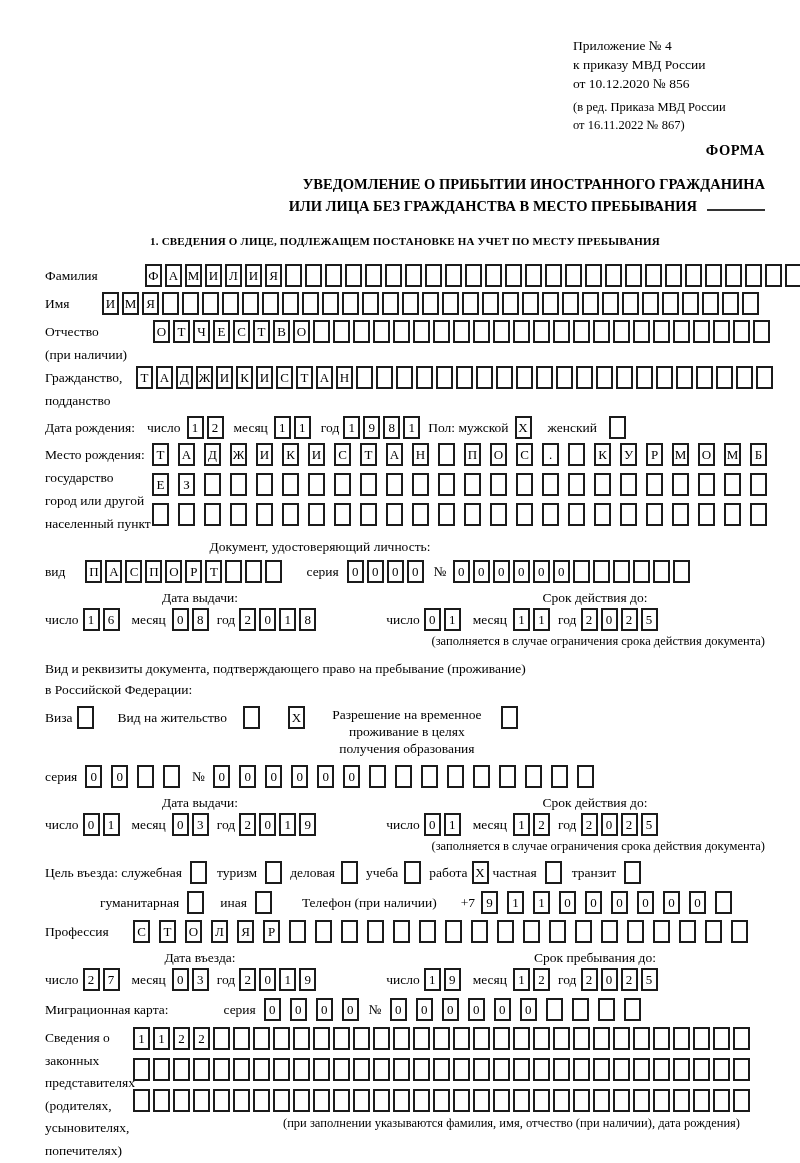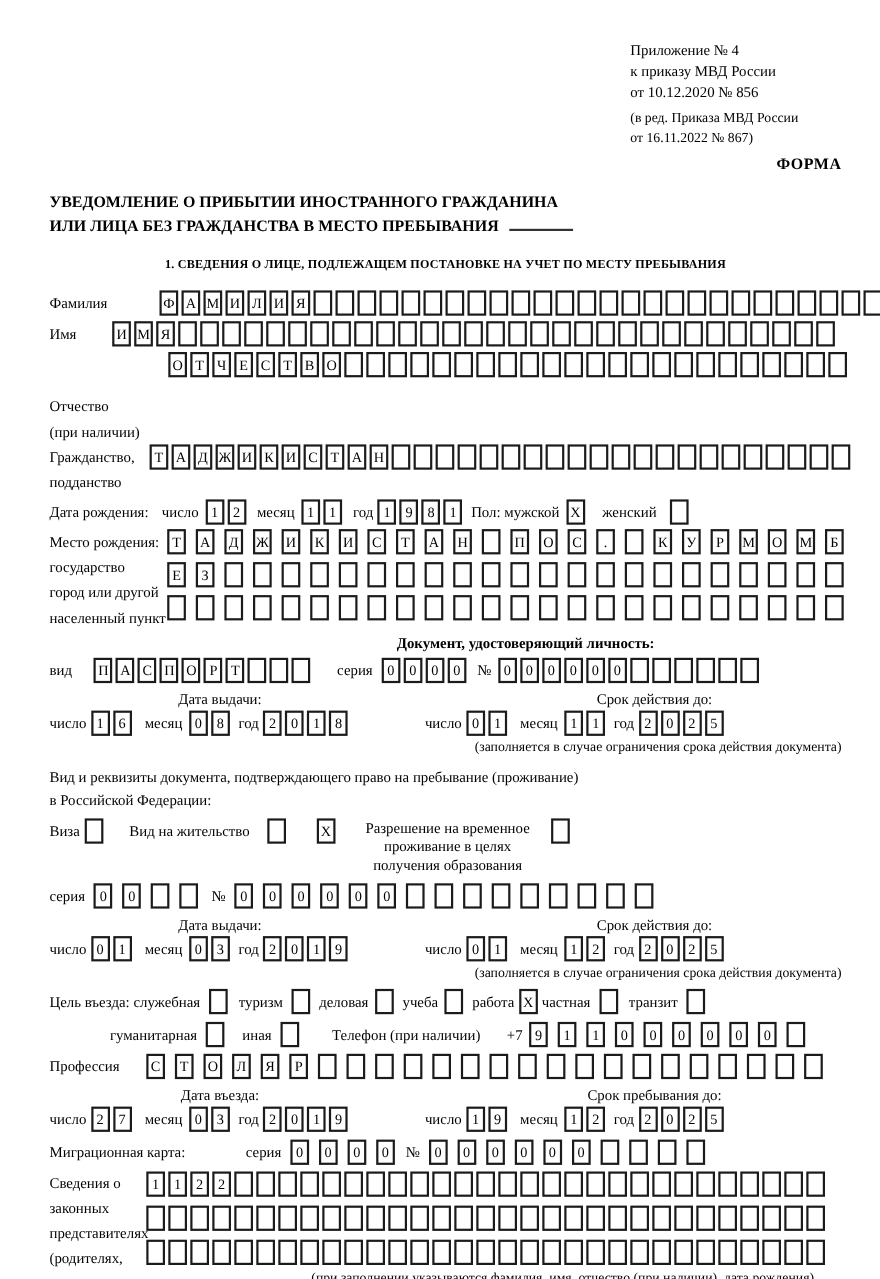--- a/index.html
+++ b/index.html
@@ -5,45 +5,45 @@
   html,body { margin:0; padding:0; background:#ffffff; }
   .page {
     position:relative; width:800px; height:1163px; box-sizing:border-box;
     padding:36px 35px 0 45px; background:#fff; color:#000;
     font-family:"Liberation Serif","DejaVu Serif",serif; font-size:13.5px;
     overflow:hidden;
   }
   .hdr { margin-left:528px; line-height:19px; }
   .hdr .amend { margin-top:5px; font-size:12.5px; line-height:18px; }
   .forma { text-align:right; font-weight:bold; font-size:14.5px; margin-top:8px; letter-spacing:.5px; }
-  .title { text-align:left; font-weight:bold; font-size:14.5px; line-height:22px; margin-top:14px; }
+  .title { text-align:right; font-weight:bold; font-size:14.5px; line-height:22px; margin-top:14px; }
   .blank-line { display:inline-block; width:58px; border-bottom:2px solid #333; height:12px; margin-left:10px; }
   .section { text-align:center; font-weight:bold; font-size:11px; margin-top:18px; letter-spacing:.2px; }
 
   .frow { display:flex; align-items:flex-start; margin-top:5px; }
   .lbl { flex:none; line-height:23px; }
   .lblblock { flex:none; line-height:23px; }
   .cells { display:inline-flex; gap:3px; flex:none; }
   .cells.wide { gap:9px; }
   .cell {
     box-sizing:border-box; width:17px; height:23px; flex:none;
     border:2px solid #1b1b1b; background:#fff;
     display:inline-flex; align-items:center; justify-content:center;
     font-size:13px; font-family:"Liberation Serif","DejaVu Serif",serif;
   }
   .stack { display:flex; flex-direction:column; gap:7px; }
-  .w57{width:57px;} .w91{width:91px;} .w108{width:108px;margin-top:38px;} .w107{width:107px;} .w88{width:88px;}
+  .w57{width:57px;} .w91{width:91px;} .w108{width:108px;} .w107{width:107px;} .w88{width:88px;}
   .ml4{margin-left:4px;} .ml6{margin-left:6px;} .ml8{margin-left:8px;} .ml10{margin-left:10px;}
   .ml12{margin-left:12px;} .ml16{margin-left:16px;} .ml20{margin-left:20px;} .ml24{margin-left:24px;}
   .ml30{margin-left:30px;} .ml55{margin-left:55px;} .ml70{margin-left:70px;}
   .dhdr { display:flex; margin-top:7px; }
   .dhdr span { display:block; text-align:center; }
   .dh1 { width:310px; } .dh2 { width:330px; margin-left:75px; }
   .note { text-align:right; font-size:12.5px; margin-top:3px; }
-  .dochead { text-align:right; font-weight:bold; margin-top:4px; margin-right:170px; }
+  .dochead { text-align:center; font-weight:normal; margin-top:4px; margin-right:170px; }
   .intro { margin-top:9px; line-height:21px; }
   .opt { display:flex; align-items:flex-start; }
   .optlbl { line-height:17px; }
   .optc { text-align:center; }
   .caption { font-size:12.5px; margin-left:150px; margin-top:4px; }
 </style>
 </head>
 <body>
 
 <div class="page">

